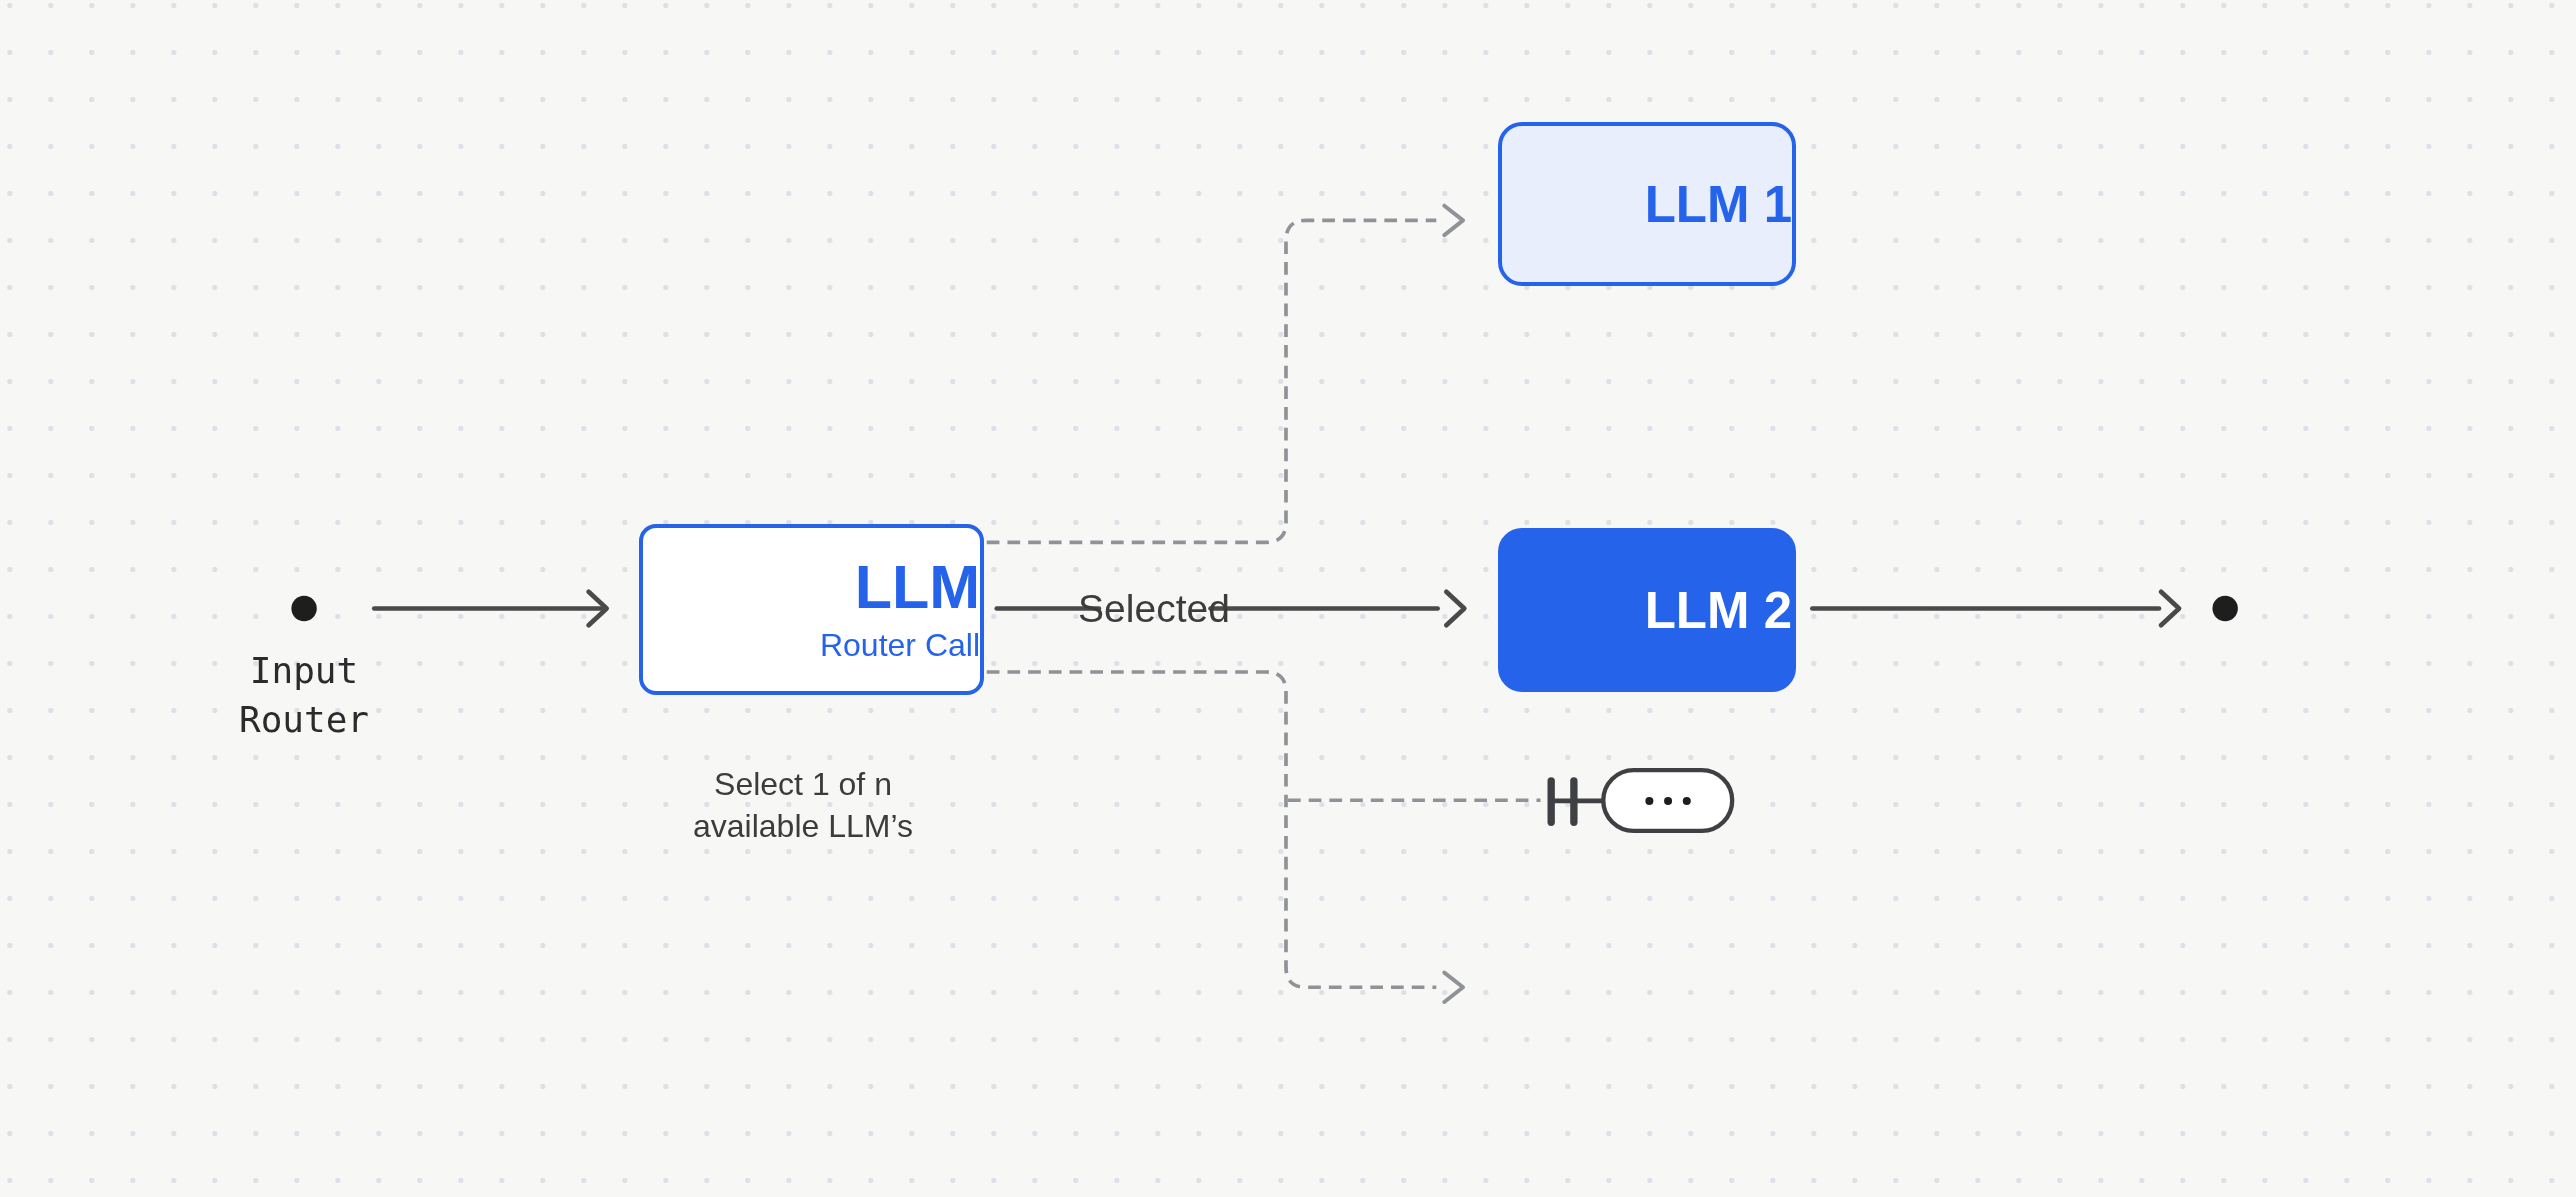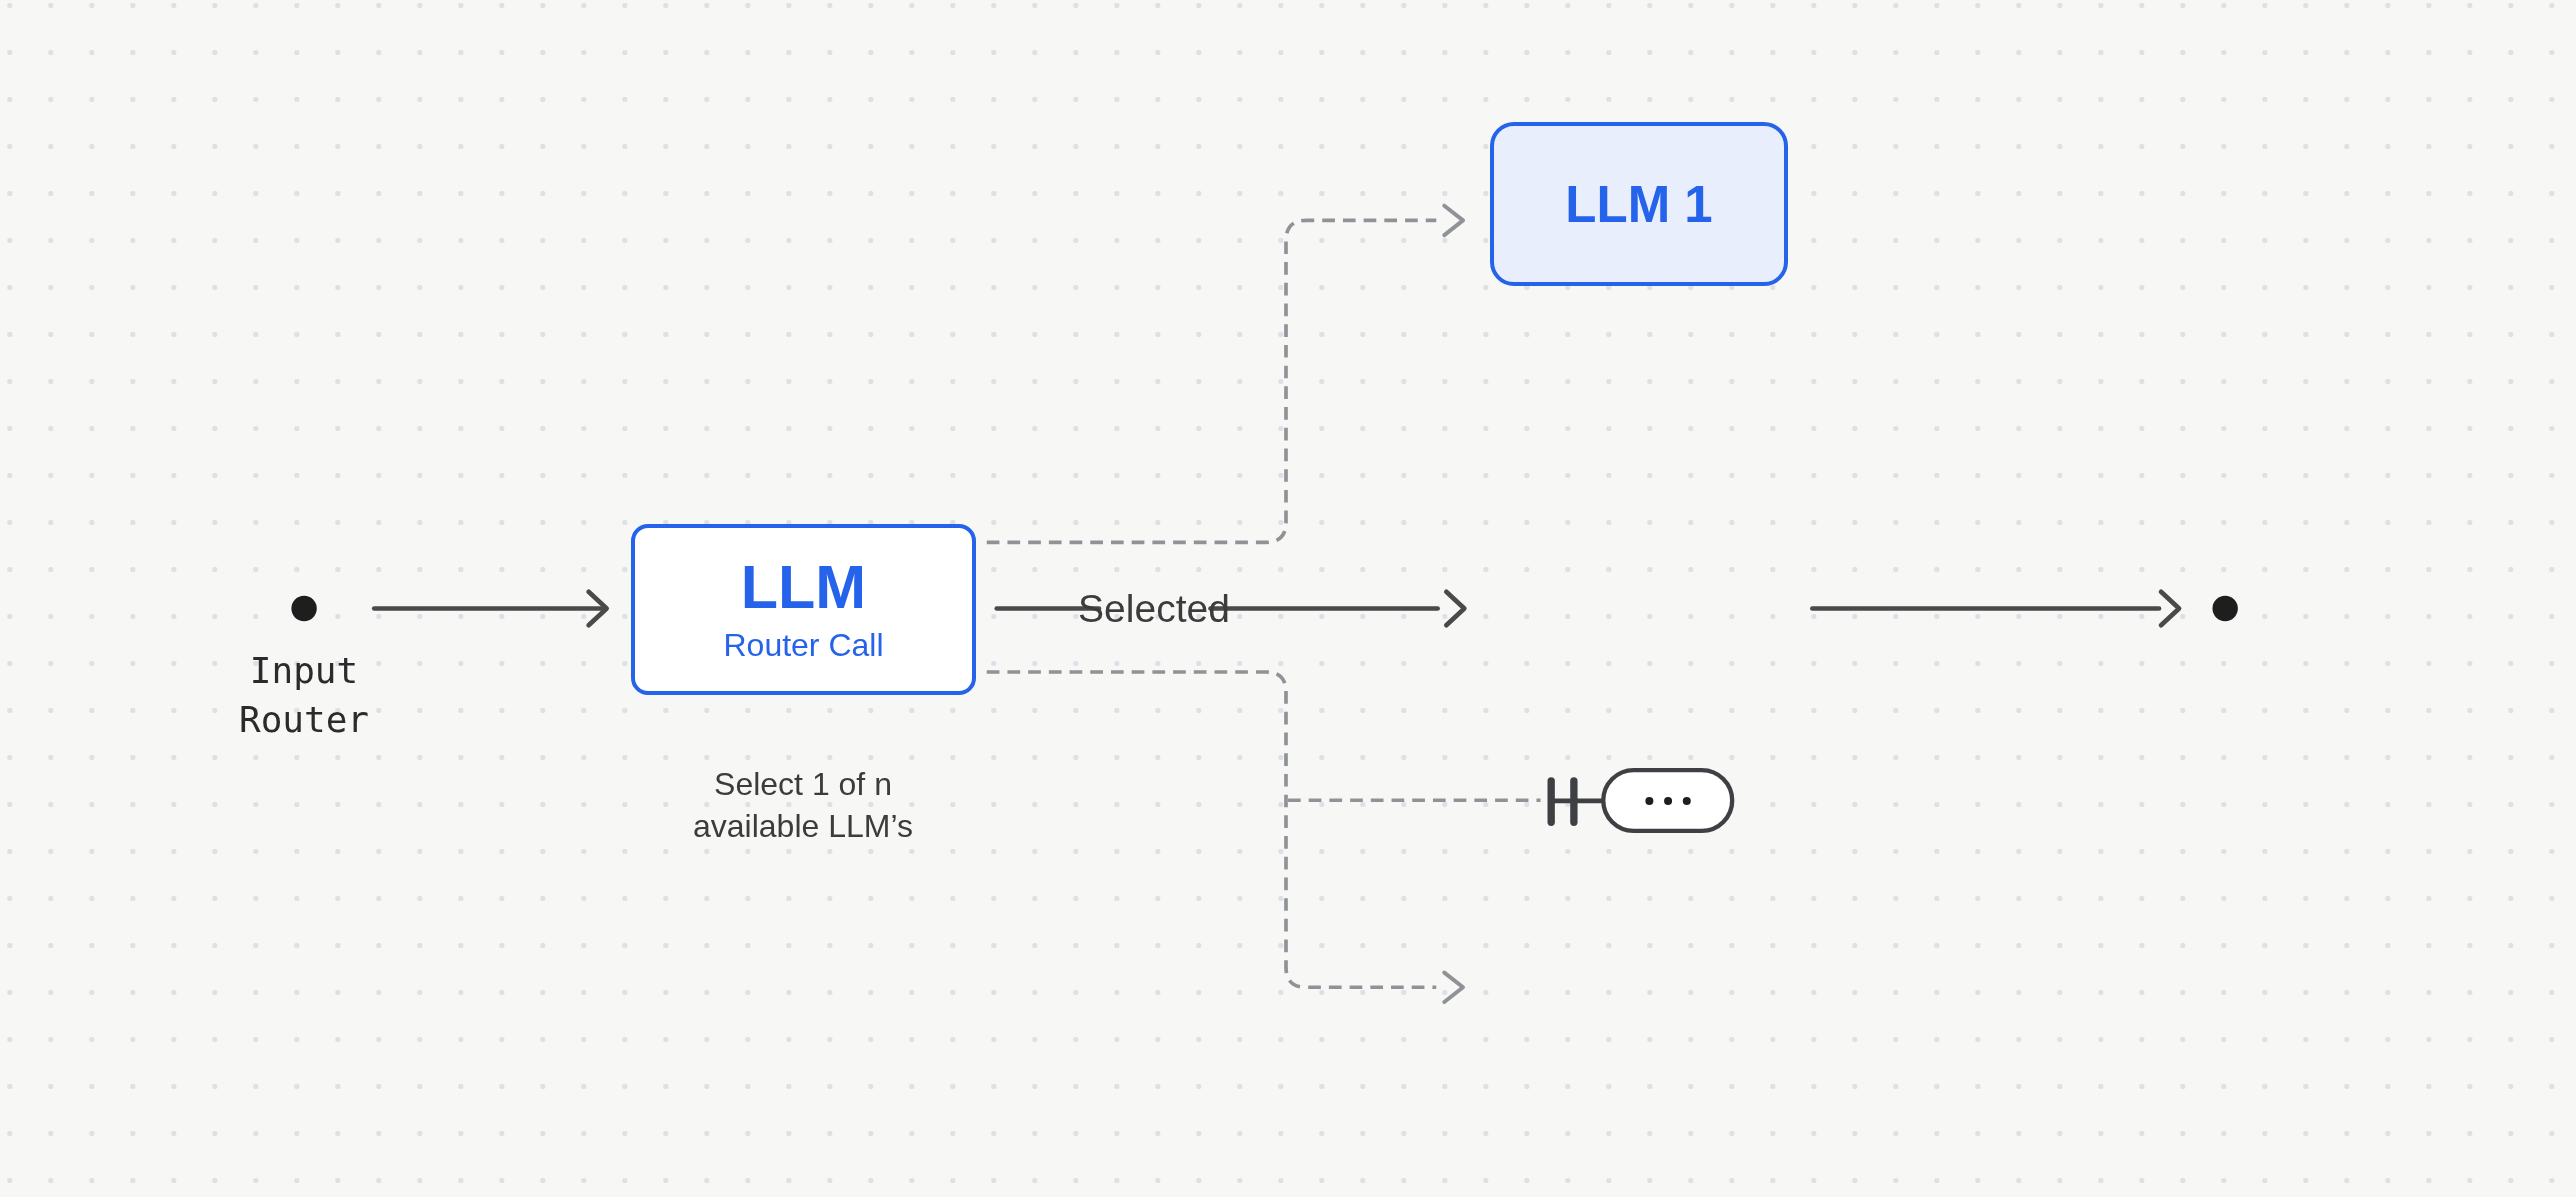--- a/index.html
+++ b/index.html
@@ -30,23 +30,24 @@
   .dhead  { stroke: var(--dash-gray, #8f9297); stroke-width: 6; fill: none; stroke-linecap: round; stroke-linejoin: round; }
   .brk    { stroke: var(--pill-ink, #3f4043); stroke-width: 7;  stroke-linecap: round; }
   .brkbar { stroke: var(--pill-ink, #3f4043); stroke-width: 11; stroke-linecap: round; }
   .pill   { fill: #ffffff; stroke: var(--pill-ink, #3f4043); stroke-width: 6.5; }
   .pdot   { fill: var(--ink, #1e1e1e); }
 
   .node {
     position: absolute;
     display: flex;
     flex-direction: column;
-    align-items: center;
+    align-items: flex-end;
     justify-content: center;
     box-sizing: border-box;
+    margin-left: 8px;
   }
   .router-node {
     left: 631px; top: 524px;
     width: 345px; height: 171px;
     background: var(--router-fill, #ffffff);
     border: 4px solid var(--accent-blue, #2563eb);
     border-radius: 17px;
   }
   .router-title {
     font-size: 61px;
@@ -162,20 +163,23 @@
   </svg>
 
   <div class="node router-node">
     <div class="router-title">LLM</div>
     <div class="router-subtitle">Router Call</div>
   </div>
 
   <div class="node llm-node llm1-node">
     <span>LLM 1</span>
   </div>
+  <div class="node llm-node llm2-node">
+    <span>LLM 2</span>
+  </div>
 
   <div class="label mono-label">
     <div>Input</div>
     <div>Router</div>
   </div>
 
 
   <div class="label selected-label">Selected</div>
 
   <div class="label router-caption">

